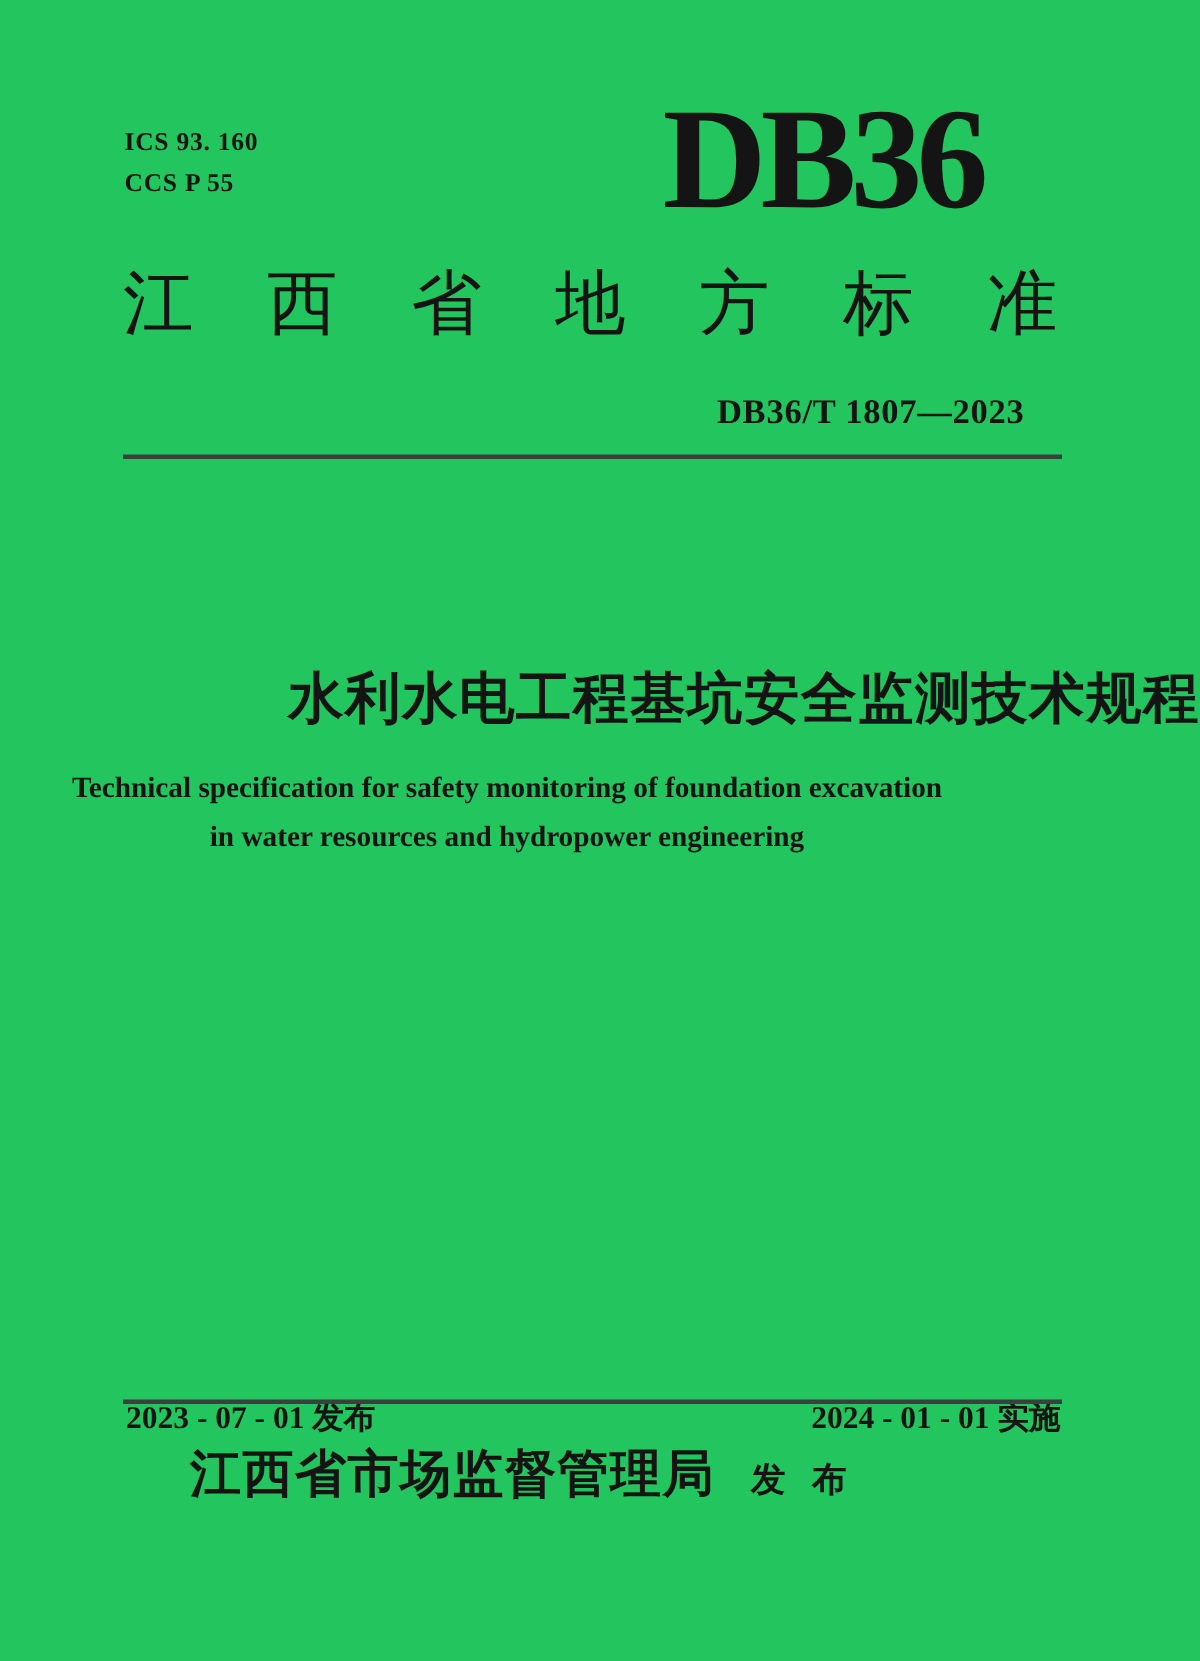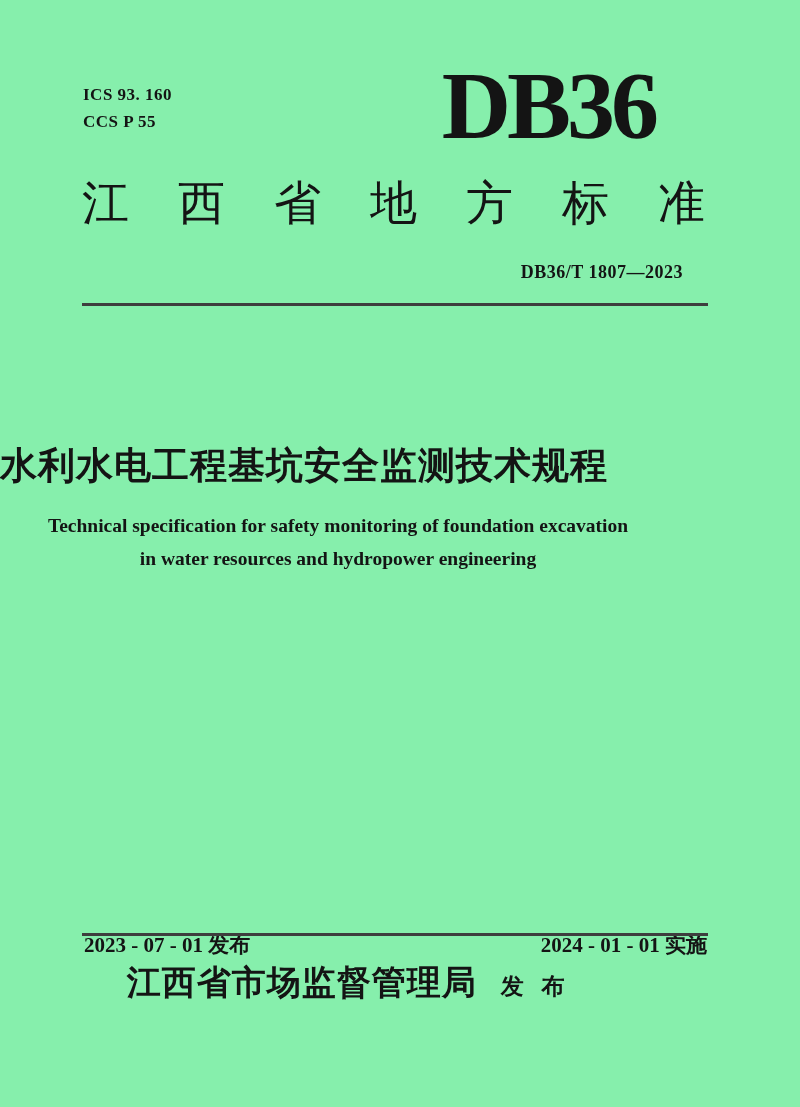--- a/index.html
+++ b/index.html
@@ -4,21 +4,21 @@
 <style>
   html, body {
     margin: 0;
     padding: 0;
     background: #ffffff;
   }
   .page {
     position: relative;
     width: 800px;
     height: 1107px;
-    background: #86efac;
+    background: #22c55e;
     color: #141414;
     font-family: "Liberation Serif", "DejaVu Serif", serif;
     overflow: hidden;
   }
 
   
   .ics-block {
     position: absolute;
     left: 83px;
     top: 81px;
@@ -52,41 +52,41 @@
     text-align: justify;
     text-align-last: justify;
     text-justify: inter-character;
     font-family: "Liberation Serif", "DejaVu Serif", serif;
   }
 
   .doc-number {
     position: absolute;
     right: 117px;
     top: 262px;
-    font-size: 18px;
+    font-size: 23px;
     font-weight: bold;
     letter-spacing: 0.5px;
   }
 
   .rule {
     position: absolute;
     left: 82px;
     width: 626px;
     height: 3px;
     background: #3e3e3e;
   }
   .rule-top { top: 303px; }
   .rule-bottom { top: 933px; }
 
   .title-cn {
     position: absolute;
     left: 0;
     width: 800px;
     top: 441px;
-    text-align: left;
+    text-align: right;
     font-size: 37px;
     font-weight: bold;
     letter-spacing: 1px;
     font-family: "Liberation Sans", "DejaVu Sans", sans-serif;
   }
 
   .title-en {
     position: absolute;
     left: 0;
     width: 676px;

